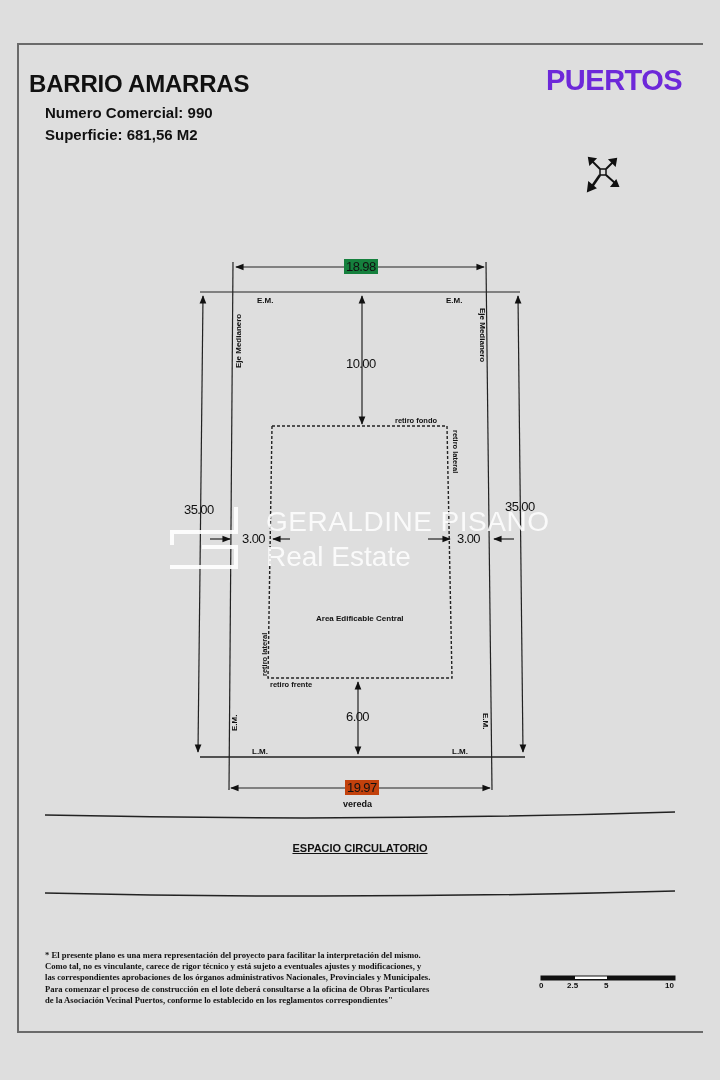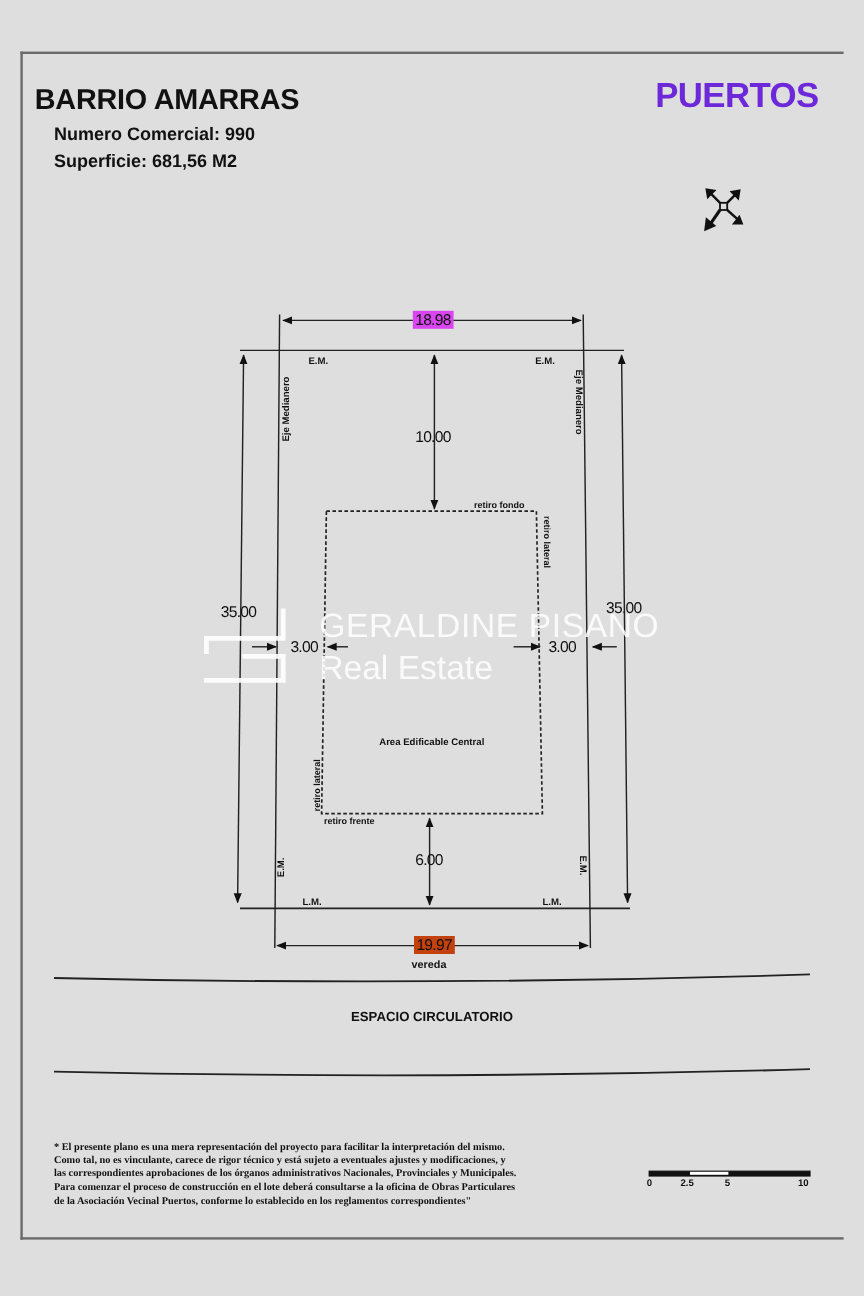--- a/index.html
+++ b/index.html
@@ -11,21 +11,21 @@
   .title { position:absolute; left:29px; top:70px; font-size:24px; letter-spacing:-0.2px;font-weight:bold; }
   .info { position:absolute; left:45px; font-size:15px; font-weight:bold; }
   .logo { position:absolute; left:522px; top:64px; font-size:29px; font-weight:900; letter-spacing:-0.5px; color:#6d28d9;margin-left:24px; }
   svg.plan { position:absolute; left:0; top:0; }
   .lbl { position:absolute; font-size:13px; letter-spacing:-0.6px; white-space:nowrap; }
   .sm { position:absolute; font-size:8px; font-weight:bold; white-space:nowrap; }
   .vert { transform:rotate(-90deg); transform-origin:left top; }
   .vert-r { transform:rotate(90deg); transform-origin:left top; }
   .wm1 { position:absolute; left:266px; top:506px; font-size:28px; color:rgba(255,255,255,0.85); letter-spacing:0.5px; }
   .wm2 { position:absolute; left:266px; top:541px; font-size:28px; color:rgba(255,255,255,0.85); }
-  .espacio { position:absolute; left:0; width:720px; top:842px; text-align:center; font-size:11px; font-weight:bold; }
+  .espacio { position:absolute; left:0; width:720px; top:842px; text-align:center; font-size:11px; font-weight:bold;text-decoration:underline; }
   .note { position:absolute; left:45px; top:950px; width:470px; font-size:8.6px; line-height:11.2px; font-weight:bold; color:#111; }
   .note p { margin:0;font-family:Liberation Serif, serif; }
   .scale-lbl { position:absolute; top:981px; font-size:8px; font-weight:bold; }
 </style>
 </head>
 <body>
 
 <div class="frame-top"></div>
 <div class="frame-left"></div>
 <div class="frame-bottom"></div>
@@ -81,21 +81,21 @@
     <rect x="541" y="976" width="134" height="4" fill="#111"></rect>
     <rect x="575" y="976.5" width="32" height="2.5" fill="#fff" stroke="none"></rect>
   </g>
 
   <g stroke="rgba(255,255,255,0.9)" stroke-width="4" fill="none">
     <path d="M236,507 V532 H172 V545"></path>
     <path d="M202,547 H236 V567 H170"></path>
   </g>
 </svg>
 
-<div class="lbl" style="left:344px;top:259px;background:#d946ef;padding:0 2px">18.98</div>
+<div class="lbl" style="left:344px;top:259px;background:#15803d;padding:0 2px">18.98</div>
 <div class="lbl" style="left:346px;top:356px">10.00</div>
 <div class="lbl" style="left:184px;top:502px">35.00</div>
 <div class="lbl" style="left:505px;top:499px">35.00</div>
 <div class="lbl" style="left:242px;top:531px">3.00</div>
 <div class="lbl" style="left:457px;top:531px">3.00</div>
 <div class="lbl" style="left:346px;top:709px">6.00</div>
 <div class="lbl" style="left:345px;top:780px;background:#c2410c;padding:0 2px">19.97</div>
 <div class="sm" style="left:343px;top:799px;font-size:9px">vereda</div>
 
 <div class="sm" style="left:257px;top:296px">E.M.</div>

